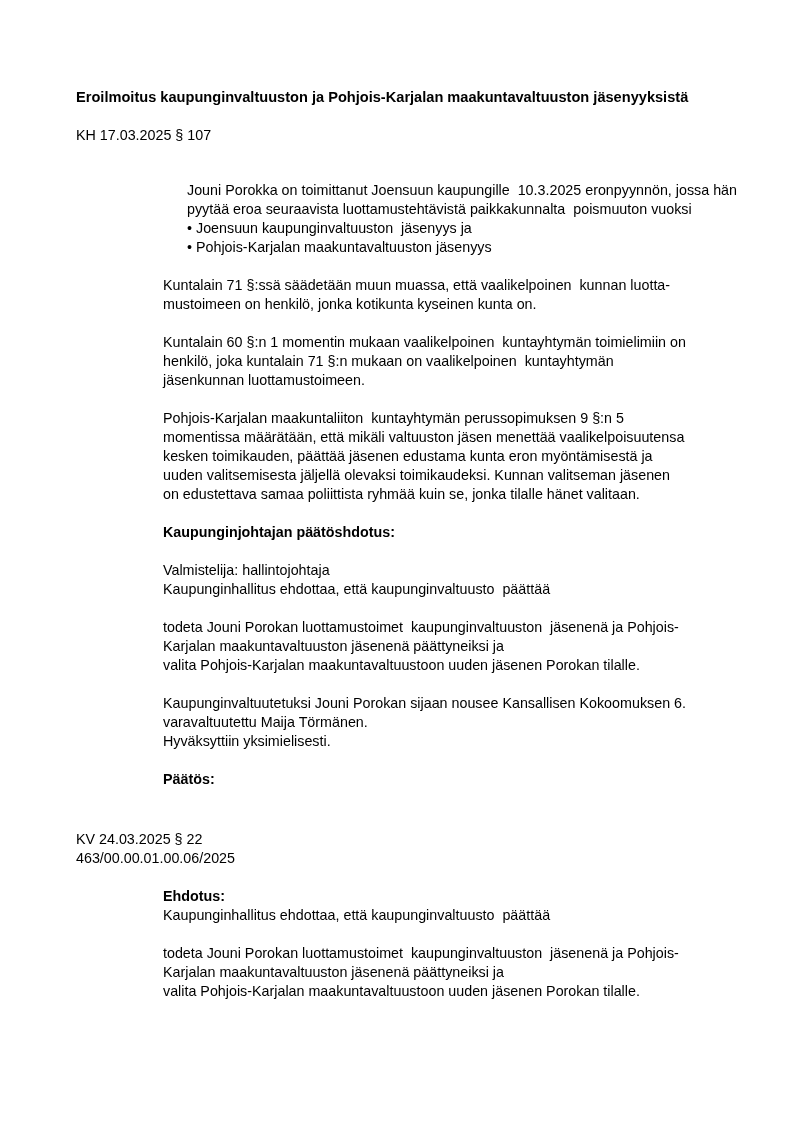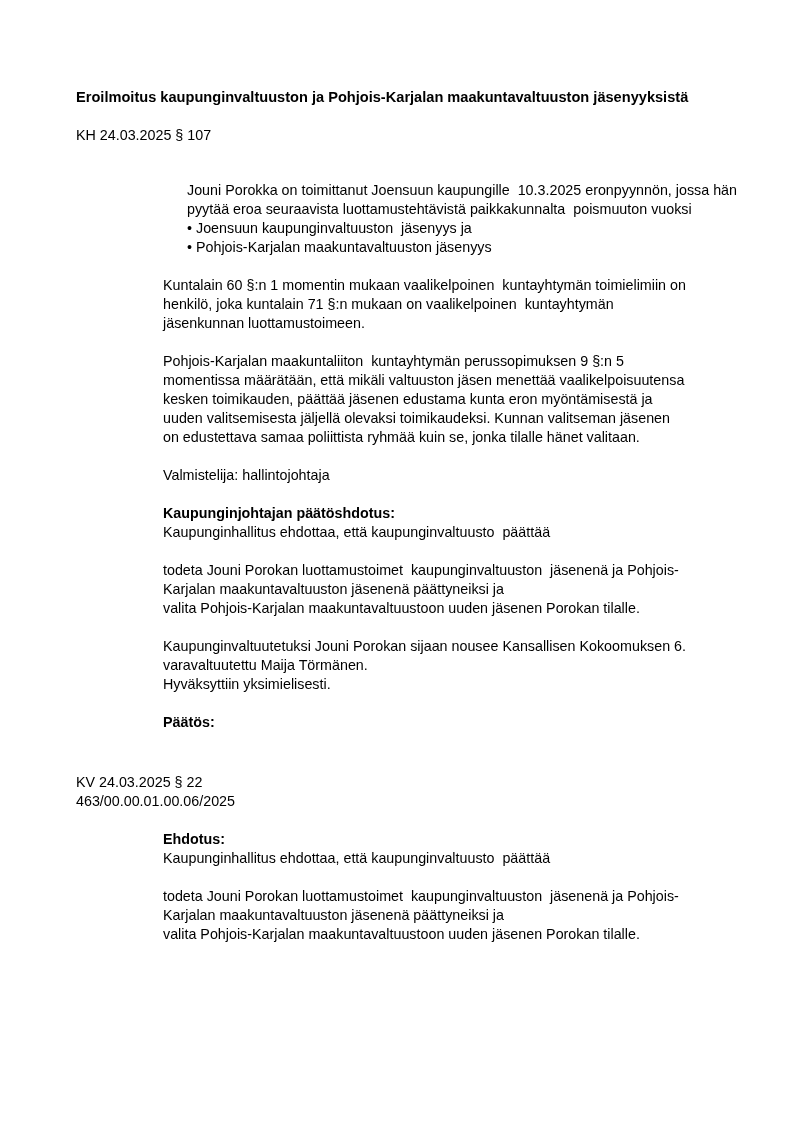--- a/index.html
+++ b/index.html
@@ -48,44 +48,46 @@
     margin-top: 41px;
   }
 </style>
 </head>
 <body>
 
 <div class="page">
 
   <h1 class="doc-title">Eroilmoitus kaupunginvaltuuston ja Pohjois-Karjalan maakuntavaltuuston jäsenyyksistä</h1>
 
-  <p class="pre gap">KH 24.03.2025 § 107</p>
+  <p class="pre gap">KH 17.03.2025 § 107</p>
 
   <div class="indent">
 
     <p class="pre gap-lg">Jouni Porokka on toimittanut Joensuun kaupungille  10.3.2025 eronpyynnön, jossa hän
 pyytää eroa seuraavista luottamustehtävistä paikkakunnalta  poismuuton vuoksi
 • Joensuun kaupunginvaltuuston  jäsenyys ja
 • Pohjois-Karjalan maakuntavaltuuston jäsenyys</p>
 
+    <p class="pre gap">Kuntalain 71 §:ssä säädetään muun muassa, että vaalikelpoinen  kunnan luotta-
+mustoimeen on henkilö, jonka kotikunta kyseinen kunta on.</p>
 
 
     <p class="pre gap">Kuntalain 60 §:n 1 momentin mukaan vaalikelpoinen  kuntayhtymän toimielimiin on
 henkilö, joka kuntalain 71 §:n mukaan on vaalikelpoinen  kuntayhtymän
 jäsenkunnan luottamustoimeen.</p>
 
     <p class="pre gap">Pohjois-Karjalan maakuntaliiton  kuntayhtymän perussopimuksen 9 §:n 5
 momentissa määrätään, että mikäli valtuuston jäsen menettää vaalikelpoisuutensa
 kesken toimikauden, päättää jäsenen edustama kunta eron myöntämisestä ja
 uuden valitsemisesta jäljellä olevaksi toimikaudeksi. Kunnan valitseman jäsenen
 on edustettava samaa poliittista ryhmää kuin se, jonka tilalle hänet valitaan.</p>
 
+    <p class="pre gap bold">Kaupunginjohtajan päätöshdotus:</p>
+
     <p class="pre gap">Valmistelija: hallintojohtaja</p>
-
-    <p class="pre gap bold">Kaupunginjohtajan päätöshdotus:</p>
 
     <p class="pre">Kaupunginhallitus ehdottaa, että kaupunginvaltuusto  päättää</p>
 
     <p class="pre gap">todeta Jouni Porokan luottamustoimet  kaupunginvaltuuston  jäsenenä ja Pohjois-
 Karjalan maakuntavaltuuston jäsenenä päättyneiksi ja
 valita Pohjois-Karjalan maakuntavaltuustoon uuden jäsenen Porokan tilalle.</p>
 
     <p class="pre gap">Kaupunginvaltuutetuksi Jouni Porokan sijaan nousee Kansallisen Kokoomuksen 6.
 varavaltuutettu Maija Törmänen.</p>
 

